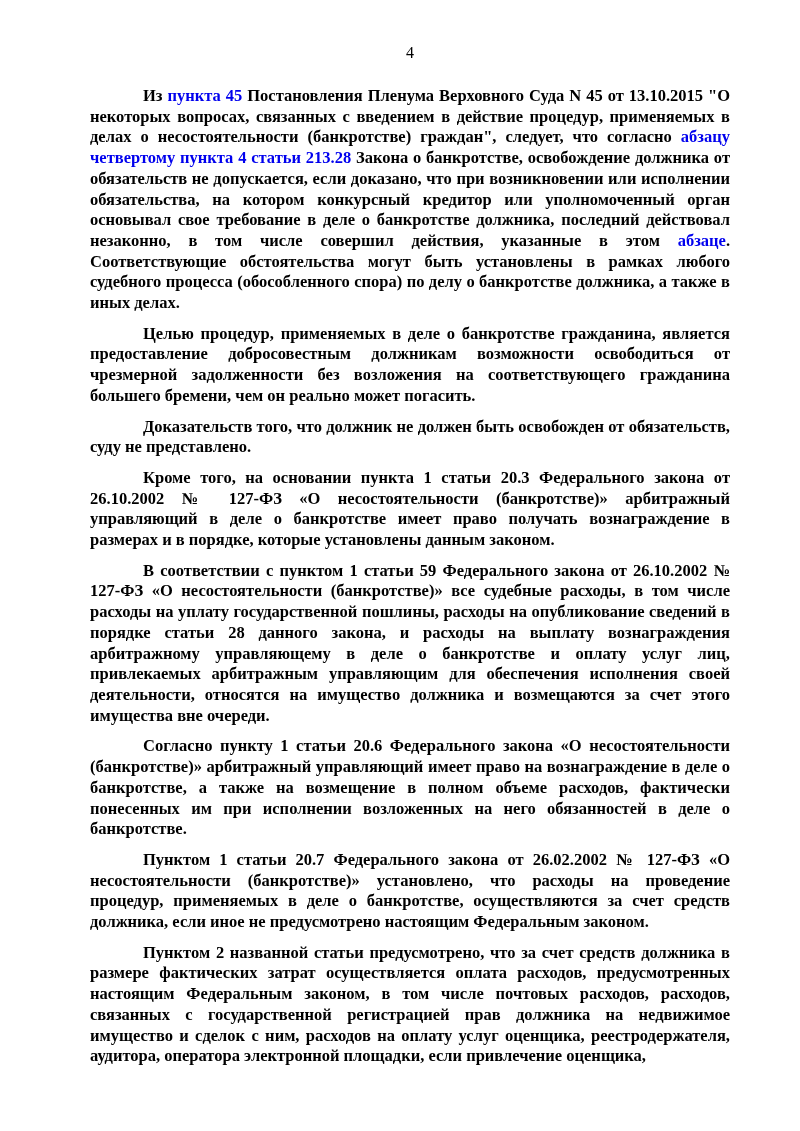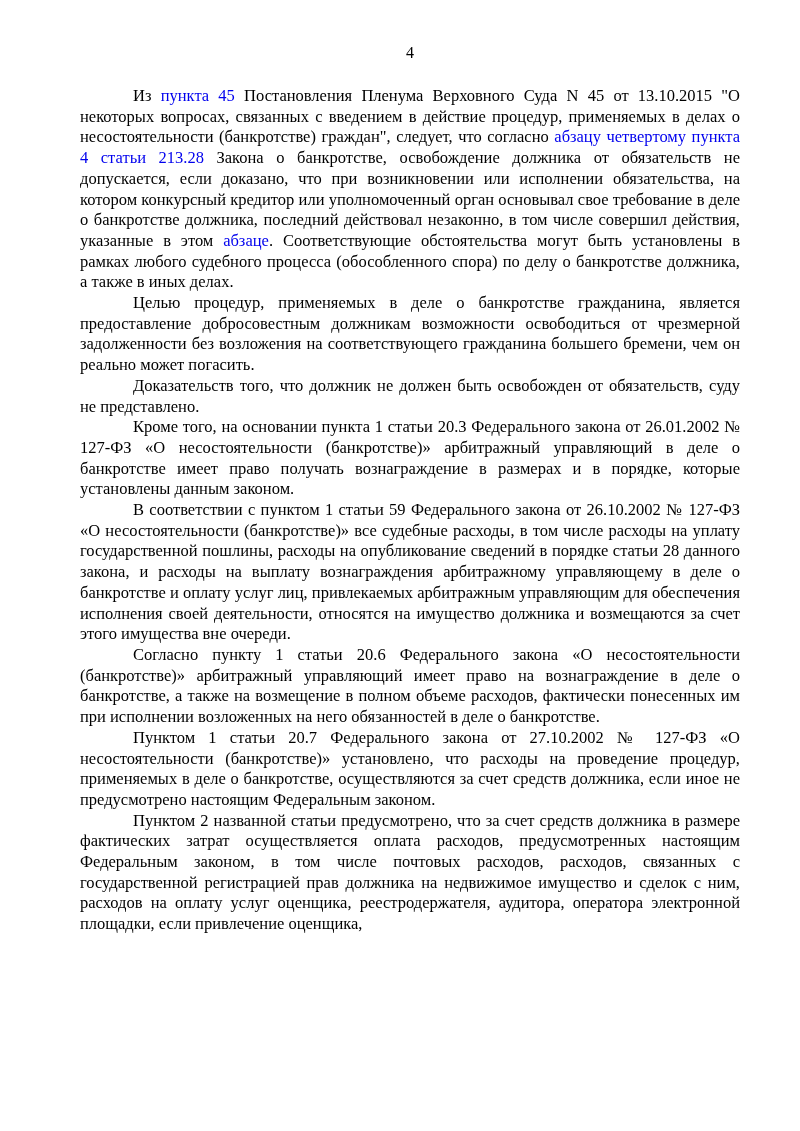--- a/index.html
+++ b/index.html
@@ -29,38 +29,39 @@
   .doc-body {
     width: 660px;
     margin-left: 80px;
     font-family: "Liberation Serif", "DejaVu Serif", serif;
     font-size: 16.5px;
     line-height: 20.7px;
     color: #000000;
     text-align: justify;
   }
   .doc-body p {
-    margin: 0;
+    margin: 10px;
     padding: 0;
     text-indent: 53px;
+    font-weight: bold;
   }
   .ref-link {
     color: #0000EE;
     text-decoration: none;
     cursor: pointer;
   }
 </style>
 </head>
 <body>
 
 <div class="page">
   <div class="page-number">4</div>
   <div class="doc-body" id="doc-body">
       <p><span>Из </span><span class="ref-link">пункта 45</span><span> Постановления Пленума Верховного Суда N 45 от 13.10.2015 "О некоторых вопросах, связанных с введением в действие процедур, применяемых в делах о несостоятельности (банкротстве) граждан", следует, что согласно </span><span class="ref-link">абзацу четвертому пункта 4 статьи 213.28</span><span> Закона о банкротстве, освобождение должника от обязательств не допускается, если доказано, что при возникновении или исполнении обязательства, на котором конкурсный кредитор или уполномоченный орган основывал свое требование в деле о банкротстве должника, последний действовал незаконно, в том числе совершил действия, указанные в этом </span><span class="ref-link">абзаце</span><span>. Соответствующие обстоятельства могут быть установлены в рамках любого судебного процесса (обособленного спора) по делу о банкротстве должника, а также в иных делах.</span></p>
       <p><span>Целью процедур, применяемых в деле о банкротстве гражданина, является предоставление добросовестным должникам возможности освободиться от чрезмерной задолженности без возложения на соответствующего гражданина большего бремени, чем он реально может погасить.</span></p>
       <p><span>Доказательств того, что должник не должен быть освобожден от обязательств, суду не представлено.</span></p>
-      <p><span>Кроме того, на основании пункта 1 статьи 20.3 Федерального закона от 26.01.2002 № 127-ФЗ «О несостоятельности (банкротстве)» арбитражный управляющий в деле о банкротстве имеет право получать вознаграждение в размерах и в порядке, которые установлены данным законом.</span></p>
+      <p><span>Кроме того, на основании пункта 1 статьи 20.3 Федерального закона от 26.10.2002 № 127-ФЗ «О несостоятельности (банкротстве)» арбитражный управляющий в деле о банкротстве имеет право получать вознаграждение в размерах и в порядке, которые установлены данным законом.</span></p>
       <p><span>В соответствии с пунктом 1 статьи 59 Федерального закона от 26.10.2002 № 127-ФЗ «О несостоятельности (банкротстве)» все судебные расходы, в том числе расходы на уплату государственной пошлины, расходы на опубликование сведений в порядке статьи 28 данного закона, и расходы на выплату вознаграждения арбитражному управляющему в деле о банкротстве и оплату услуг лиц, привлекаемых арбитражным управляющим для обеспечения исполнения своей деятельности, относятся на имущество должника и возмещаются за счет этого имущества вне очереди.</span></p>
       <p><span>Согласно пункту 1 статьи 20.6 Федерального закона «О несостоятельности (банкротстве)» арбитражный управляющий имеет право на вознаграждение в деле о банкротстве, а также на возмещение в полном объеме расходов, фактически понесенных им при исполнении возложенных на него обязанностей в деле о банкротстве.</span></p>
-      <p><span>Пунктом 1 статьи 20.7 Федерального закона от 27.10.2002 № 127-ФЗ «О несостоятельности (банкротстве)» установлено, что расходы на проведение процедур, применяемых в деле о банкротстве, осуществляются за счет средств должника, если иное не предусмотрено настоящим Федеральным законом.</span></p>
+      <p><span>Пунктом 1 статьи 20.7 Федерального закона от 26.02.2002 № 127-ФЗ «О несостоятельности (банкротстве)» установлено, что расходы на проведение процедур, применяемых в деле о банкротстве, осуществляются за счет средств должника, если иное не предусмотрено настоящим Федеральным законом.</span></p>
       <p><span>Пунктом 2 названной статьи предусмотрено, что за счет средств должника в размере фактических затрат осуществляется оплата расходов, предусмотренных настоящим Федеральным законом, в том числе почтовых расходов, расходов, связанных с государственной регистрацией прав должника на недвижимое имущество и сделок с ним, расходов на оплату услуг оценщика, реестродержателя, аудитора, оператора электронной площадки, если привлечение оценщика,</span></p>
     </div>
 </div>
 
 </body></html>

